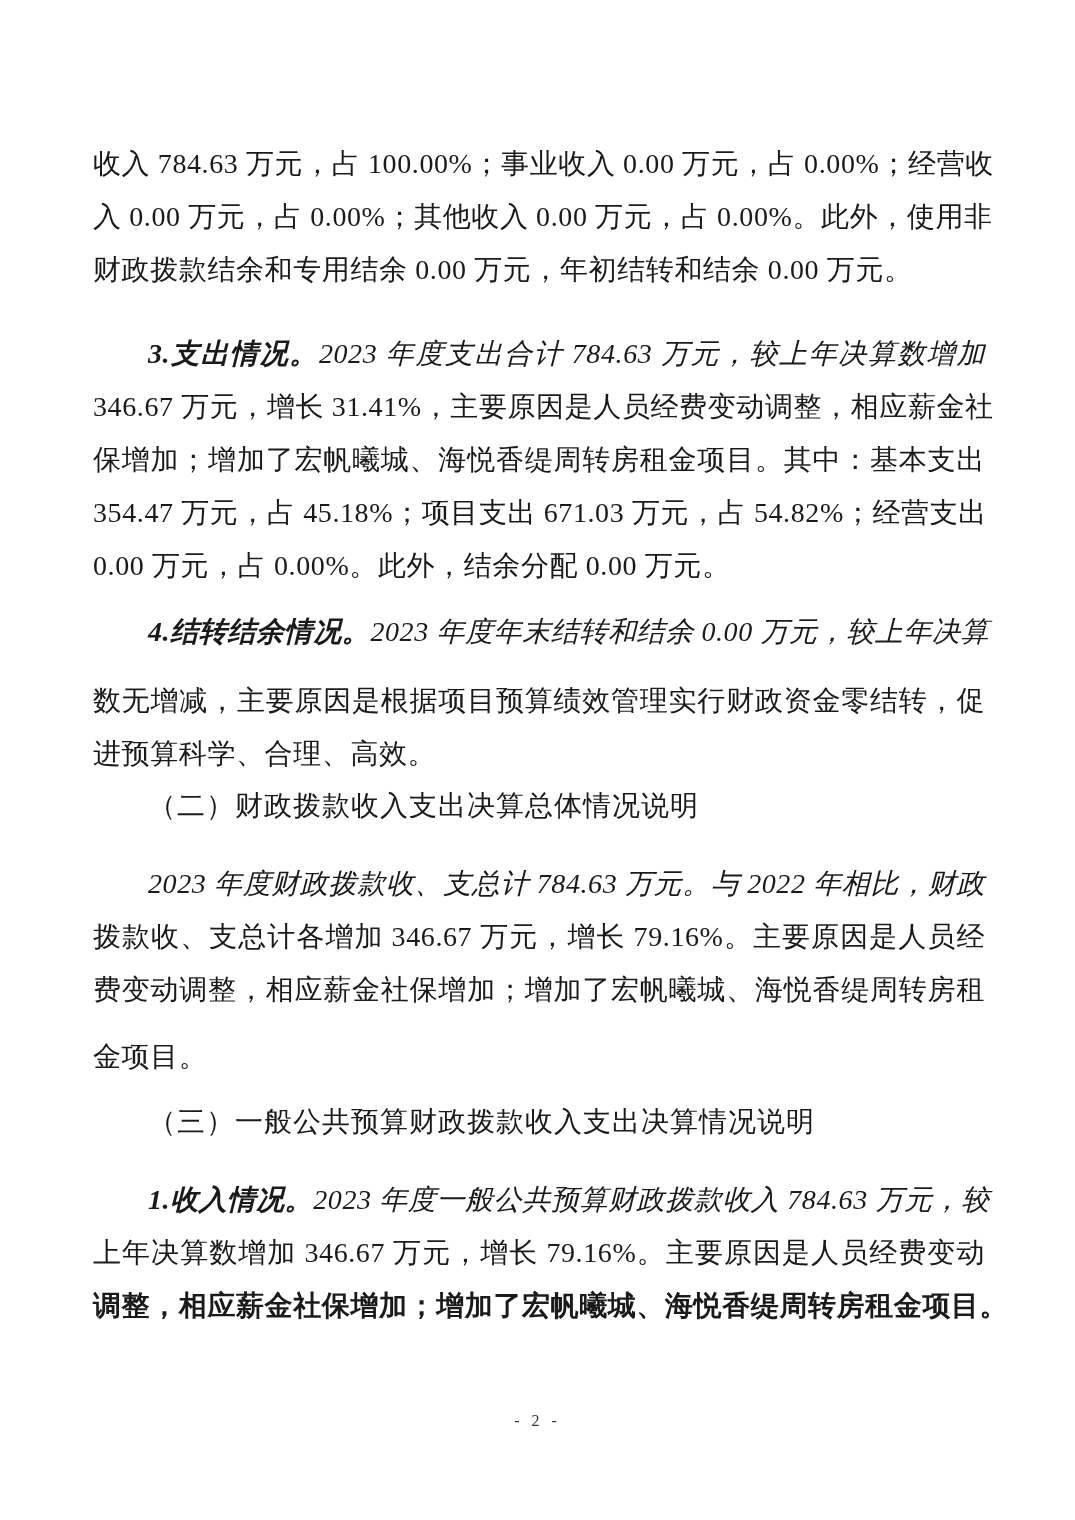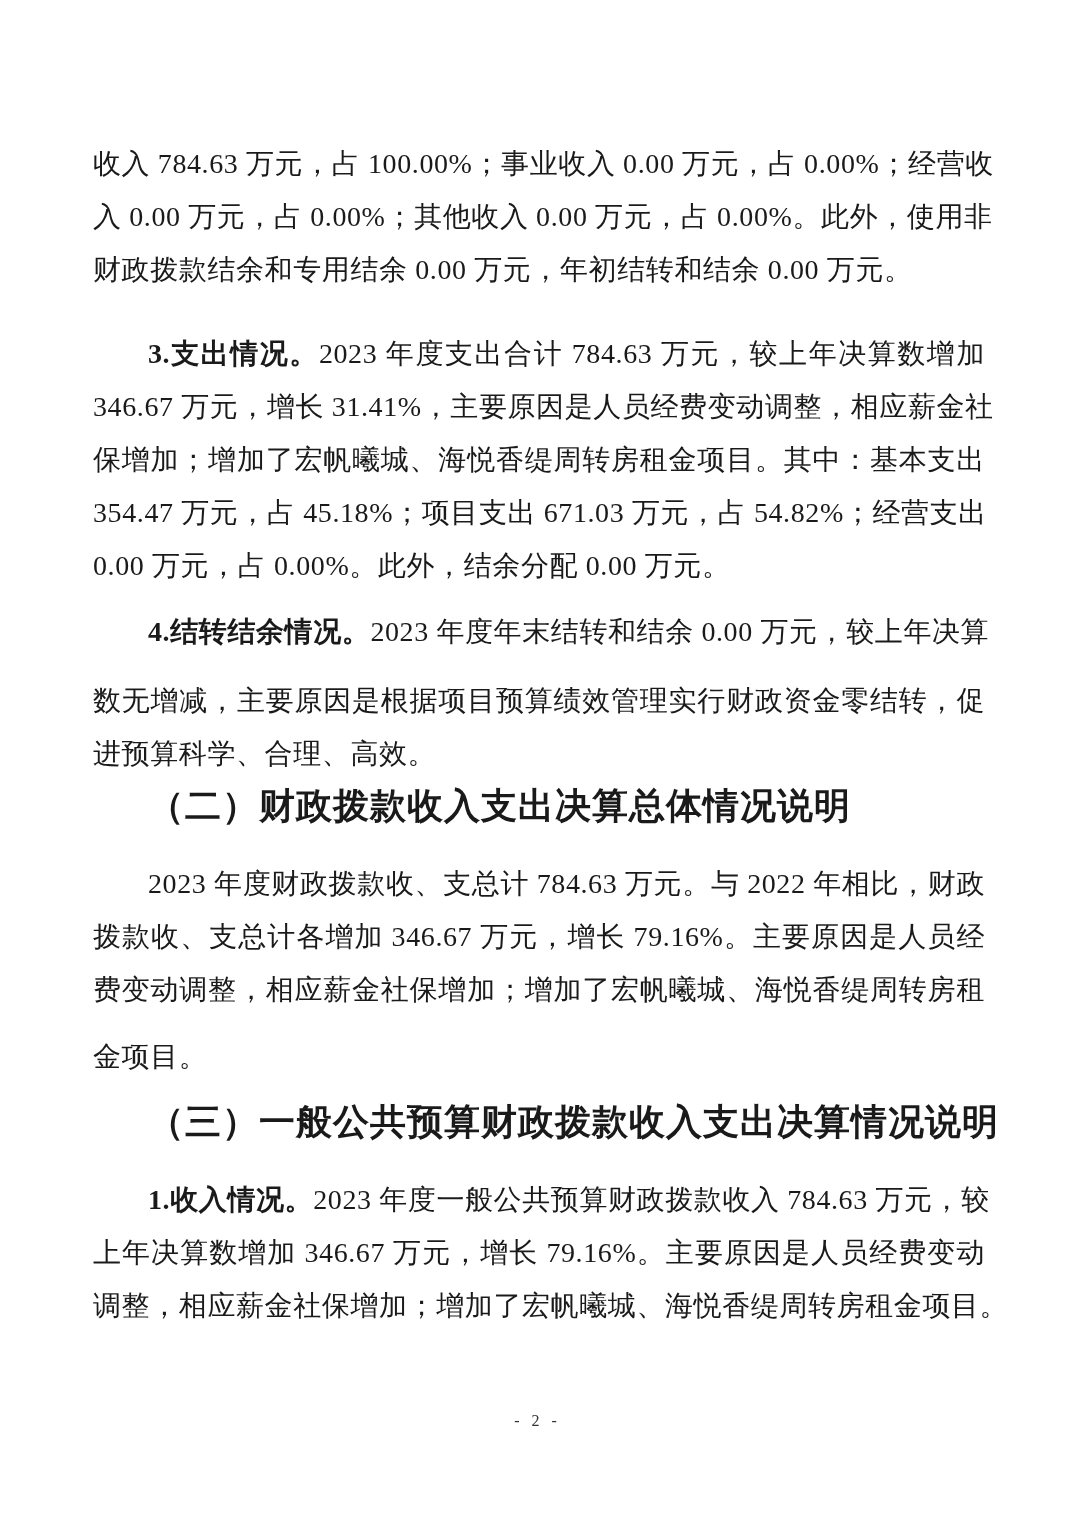--- a/index.html
+++ b/index.html
@@ -2,23 +2,23 @@
 <html><head>
 <meta charset="utf-8">
 <style>
   html, body { margin:0; padding:0; background:#ffffff; }
   body { width:1075px; height:1520px; position:relative; overflow:hidden;
          font-family: "Liberation Serif", "DejaVu Serif", serif; color:#1a1a1a; }
   .page { position:absolute; left:0; top:0; width:1075px; height:1520px; background:#fff; }
   .line { position:absolute; left:93px; width:892px; font-size:28px; line-height:36px;
           white-space:nowrap; letter-spacing:0.6px; text-align:justify; text-align-last:justify; }
   .line.last { text-align-last:left; }
-  .line.indent { left:148px; width:837px; }
+  .line.indent { left:148px; width:837px;font-style:italic; }
   .b { font-weight:bold; }
-  .heading { position:absolute; left:148px; font-size:36px; line-height:36px; font-weight:bold; white-space:nowrap; letter-spacing:1px; }
+  .heading { position:absolute; left:148px; font-size:28px; line-height:36px; font-weight:normal; white-space:nowrap; letter-spacing:1px; }
   .pagenum { position:absolute; left:0; width:1075px; top:1412px; text-align:center; font-size:16px; color:#333; letter-spacing:4px; }
 </style>
 </head>
 <body>
 
 <div class="page">
 
   <div class="line" style="top:146px;">收入 784.63 万元，占 100.00%；事业收入 0.00 万元，占 0.00%；经营收</div>
   <div class="line" style="top:199px;">入 0.00 万元，占 0.00%；其他收入 0.00 万元，占 0.00%。此外，使用非</div>
   <div class="line last" style="top:252px;">财政拨款结余和专用结余 0.00 万元，年初结转和结余 0.00 万元。</div>
@@ -37,16 +37,16 @@
 
   <div class="line indent" style="top:866px;">2023 年度财政拨款收、支总计 784.63 万元。与 2022 年相比，财政</div>
   <div class="line" style="top:919px;">拨款收、支总计各增加 346.67 万元，增长 79.16%。主要原因是人员经</div>
   <div class="line" style="top:972px;">费变动调整，相应薪金社保增加；增加了宏帆曦城、海悦香缇周转房租</div>
   <div class="line last" style="top:1025px;margin-top:14px;">金项目。</div>
 
   <div class="heading" style="top:1104px;">（三）一般公共预算财政拨款收入支出决算情况说明</div>
 
   <div class="line indent" style="top:1182px;"><span class="b">1.收入情况。</span><span>2023 年度一般公共预算财政拨款收入 784.63 万元，较</span></div>
   <div class="line" style="top:1235px;">上年决算数增加 346.67 万元，增长 79.16%。主要原因是人员经费变动</div>
-  <div class="line" style="top:1288px;">调整，相应薪金社保增加；增加了宏帆曦城、海悦香缇周转房租金项目。</div>
+  <div class="line" style="top:1288px;font-weight:bold;">调整，相应薪金社保增加；增加了宏帆曦城、海悦香缇周转房租金项目。</div>
 
   <div class="pagenum">- 2 -</div>
 </div>
 
 </body></html>

